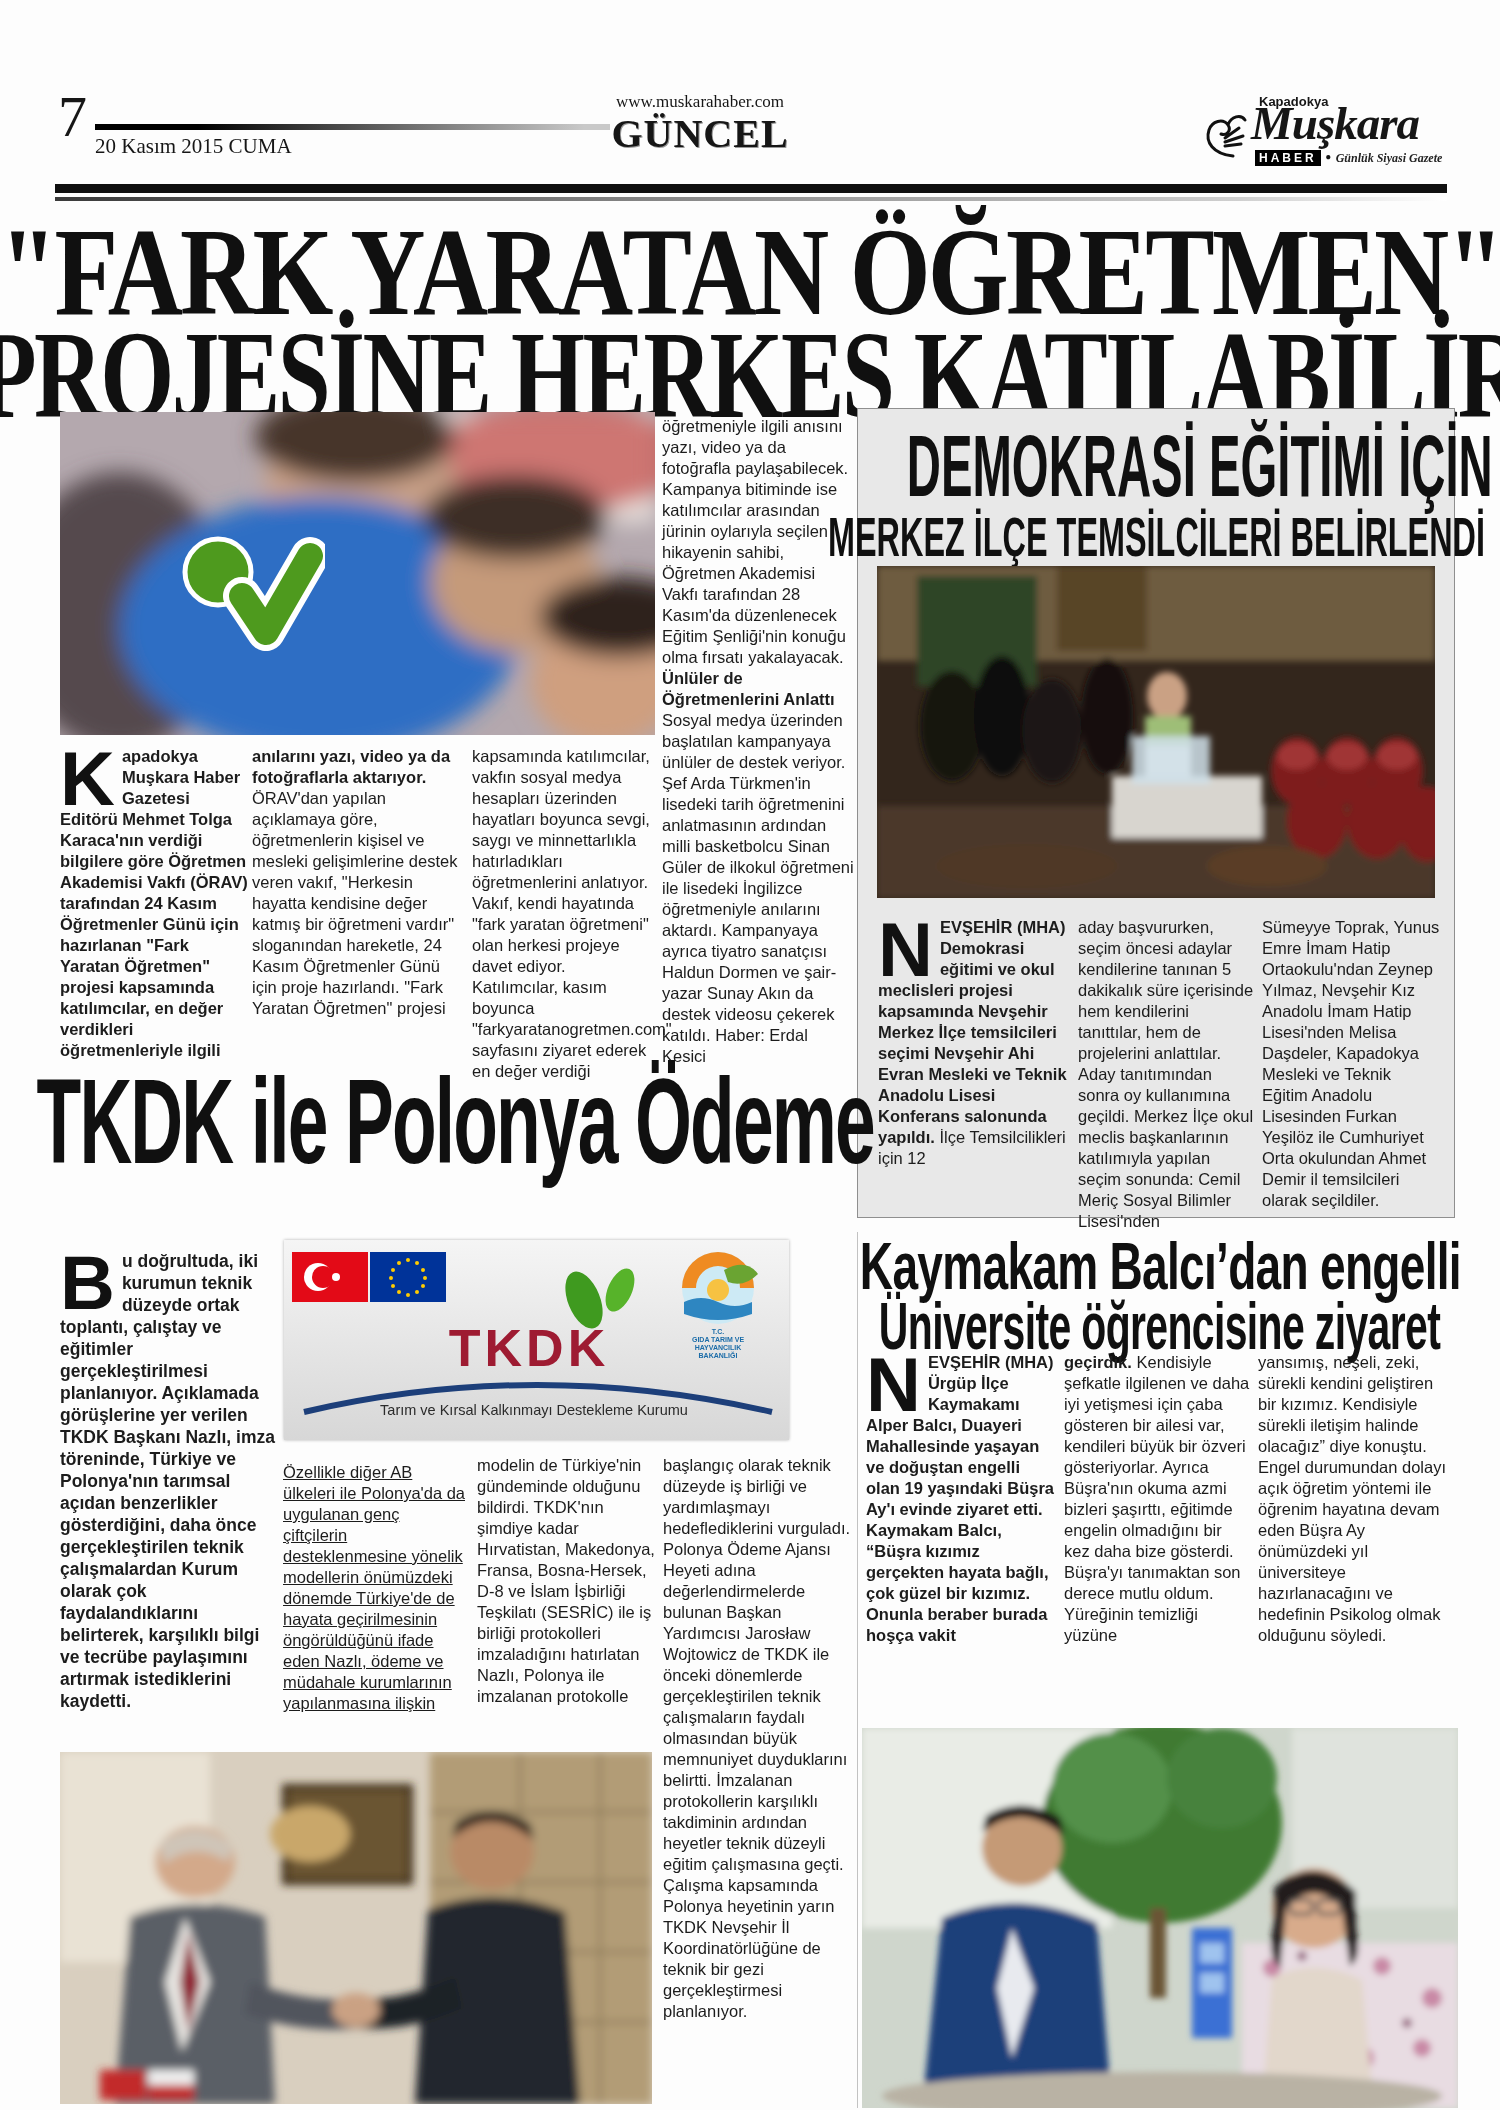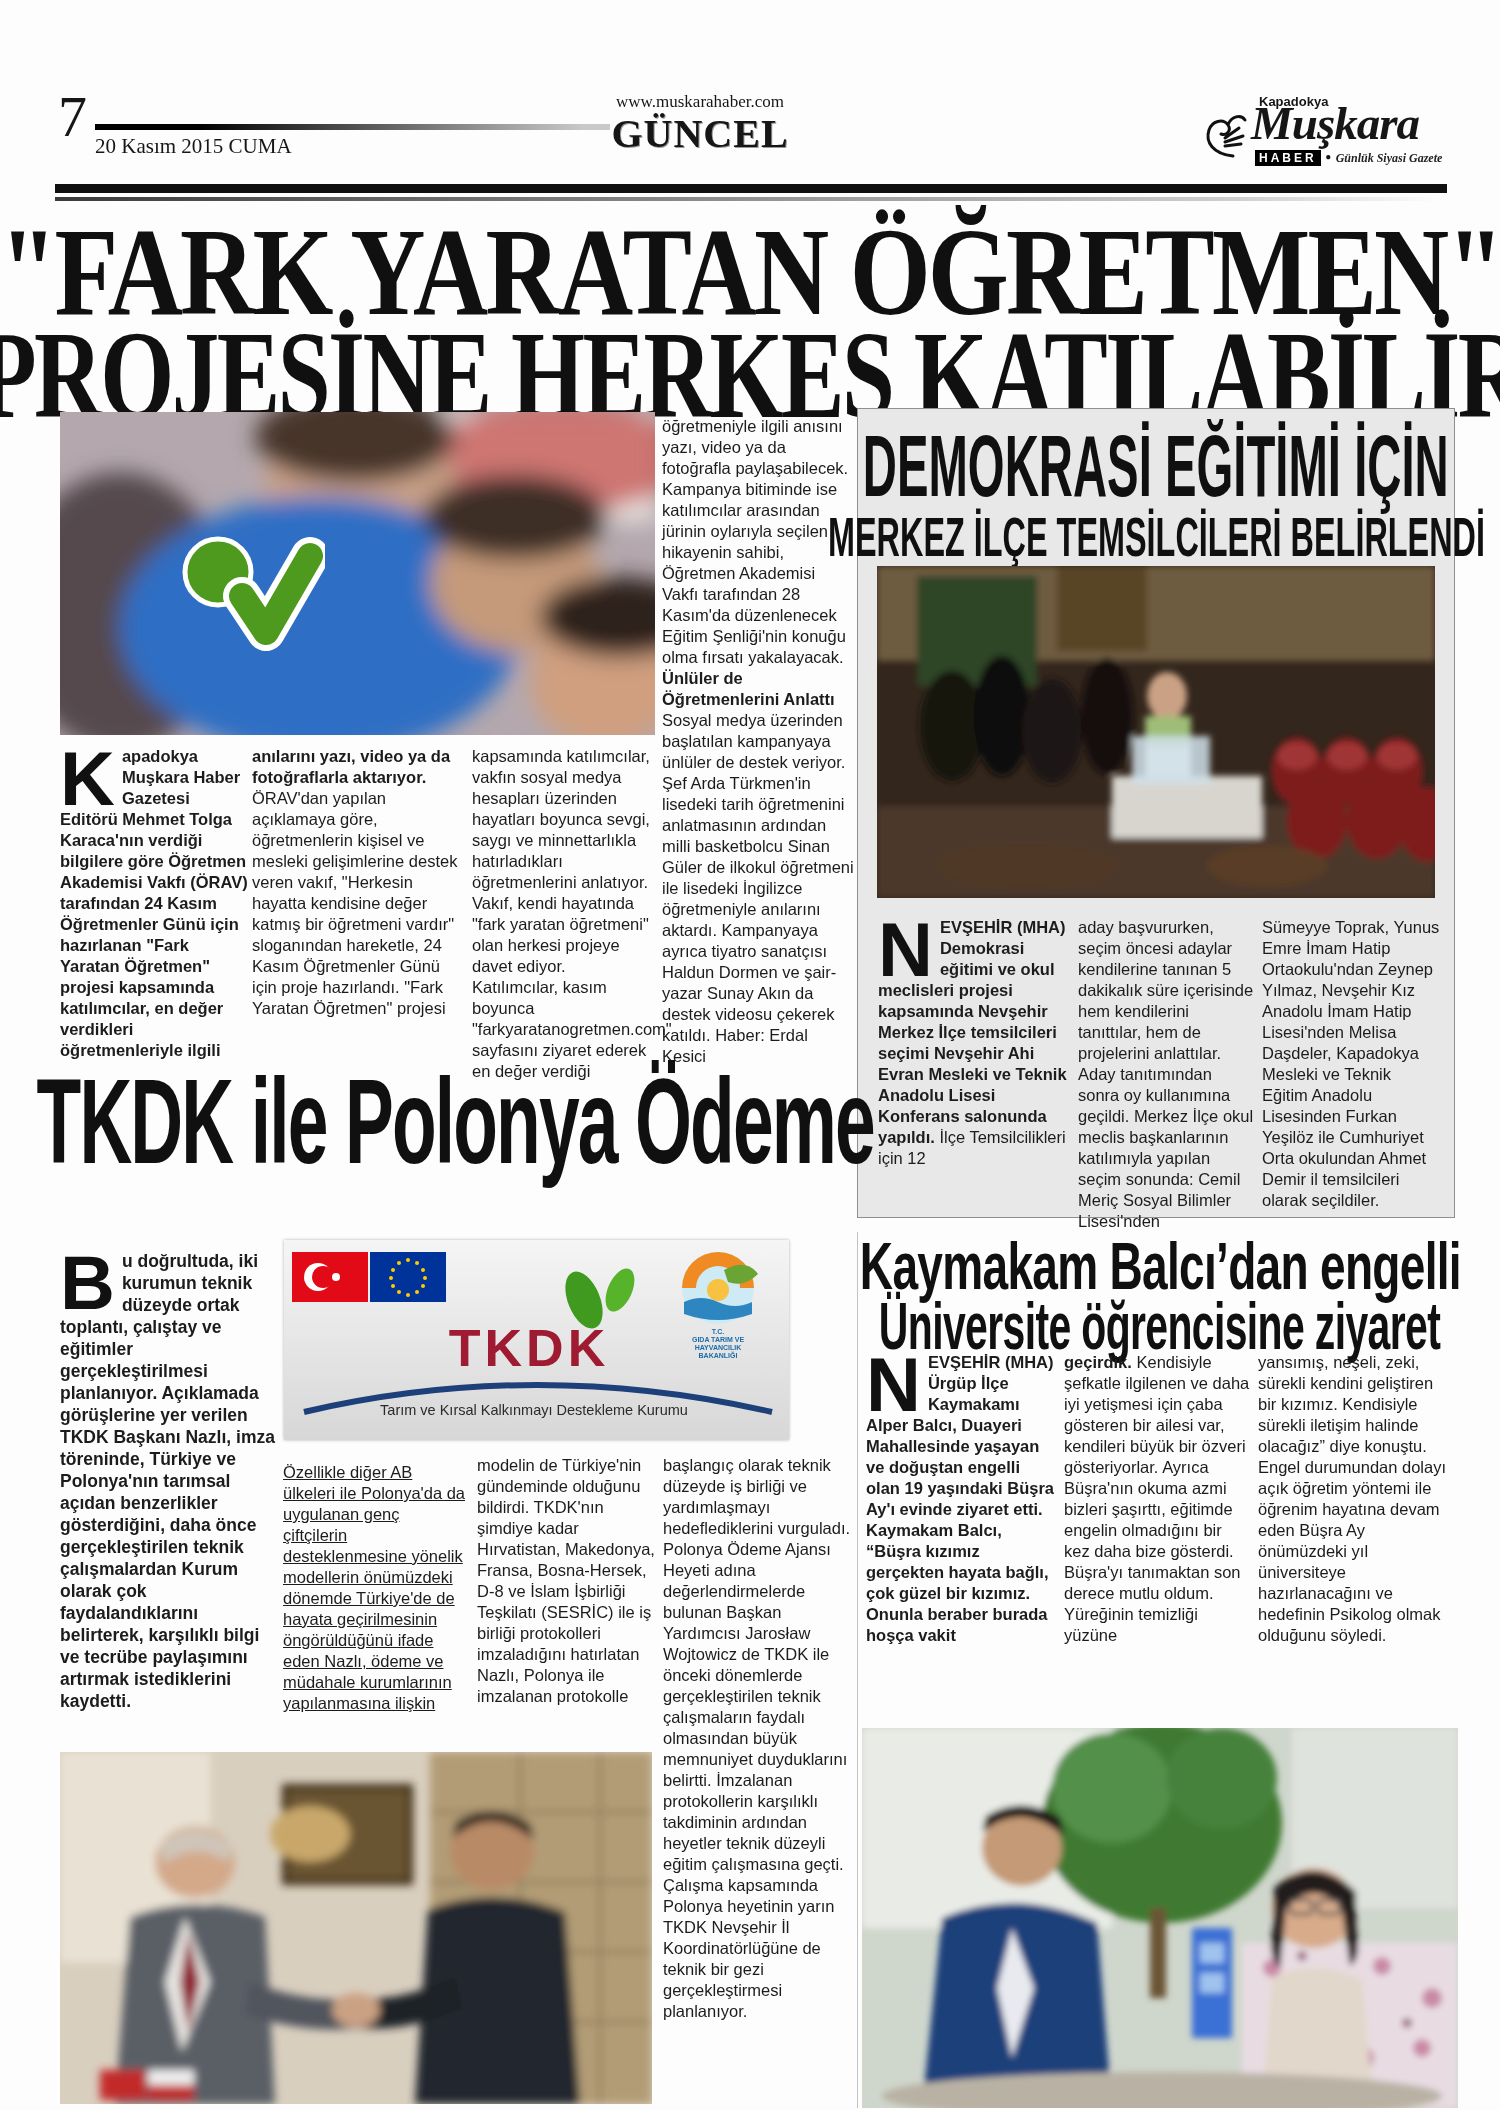--- a/index.html
+++ b/index.html
@@ -104,21 +104,21 @@
   </div>
   <div class="abs bodytxt" style="left:252px;top:746px;width:212px;">
     <span class="bold">anılarını yazı, video ya da fotoğraflarla aktarıyor.</span>
     <span> ÖRAV'dan yapılan açıklamaya göre, öğretmenlerin kişisel ve mesleki gelişimlerine destek veren vakıf, "Herkesin hayatta kendisine değer katmış bir öğretmeni vardır" sloganından hareketle, 24 Kasım Öğretmenler Günü için proje hazırlandı. "Fark Yaratan Öğretmen" projesi</span>
   </div>
   <div class="abs bodytxt" style="left:472px;top:746px;width:182px;">
     <span>kapsamında katılımcılar, vakfın sosyal medya hesapları üzerinden hayatları boyunca sevgi, saygı ve minnettarlıkla hatırladıkları öğretmenlerini anlatıyor. Vakıf, kendi hayatında "fark yaratan öğretmeni" olan herkesi projeye davet ediyor. Katılımcılar, kasım boyunca "farkyaratanogretmen.com" sayfasını ziyaret ederek en değer verdiği</span>
   </div>
 
   <div class="abs panel" style="left:857px;top:408px;width:598px;height:810px;">
-    <div class="abs headwrap" style="left:0;top:6px;width:596px;height:90px;">
+    <div class="abs headwrap" style="left:0;top:6px;width:596px;height:90px;padding-left:44px;">
       <span class="cond" style="font-size:86px;transform:scale(0.55,1.02);transform-origin:center top;">DEMOKRASİ EĞİTİMİ İÇİN</span>
     </div>
     <div class="abs headwrap" style="left:0;top:96px;width:596px;height:58px;">
       <span class="cond" style="font-size:54px;transform:scale(0.6,1.02);transform-origin:center top;">MERKEZ İLÇE TEMSİLCİLERİ BELİRLENDİ</span>
     </div>
 
     <div class="abs photo" style="left:19px;top:157px;width:558px;height:332px;">
       <svg width="558" height="332" viewBox="0 0 558 332">
         <defs>
             <filter id="b2" x="-15%" y="-15%" width="130%" height="130%">

